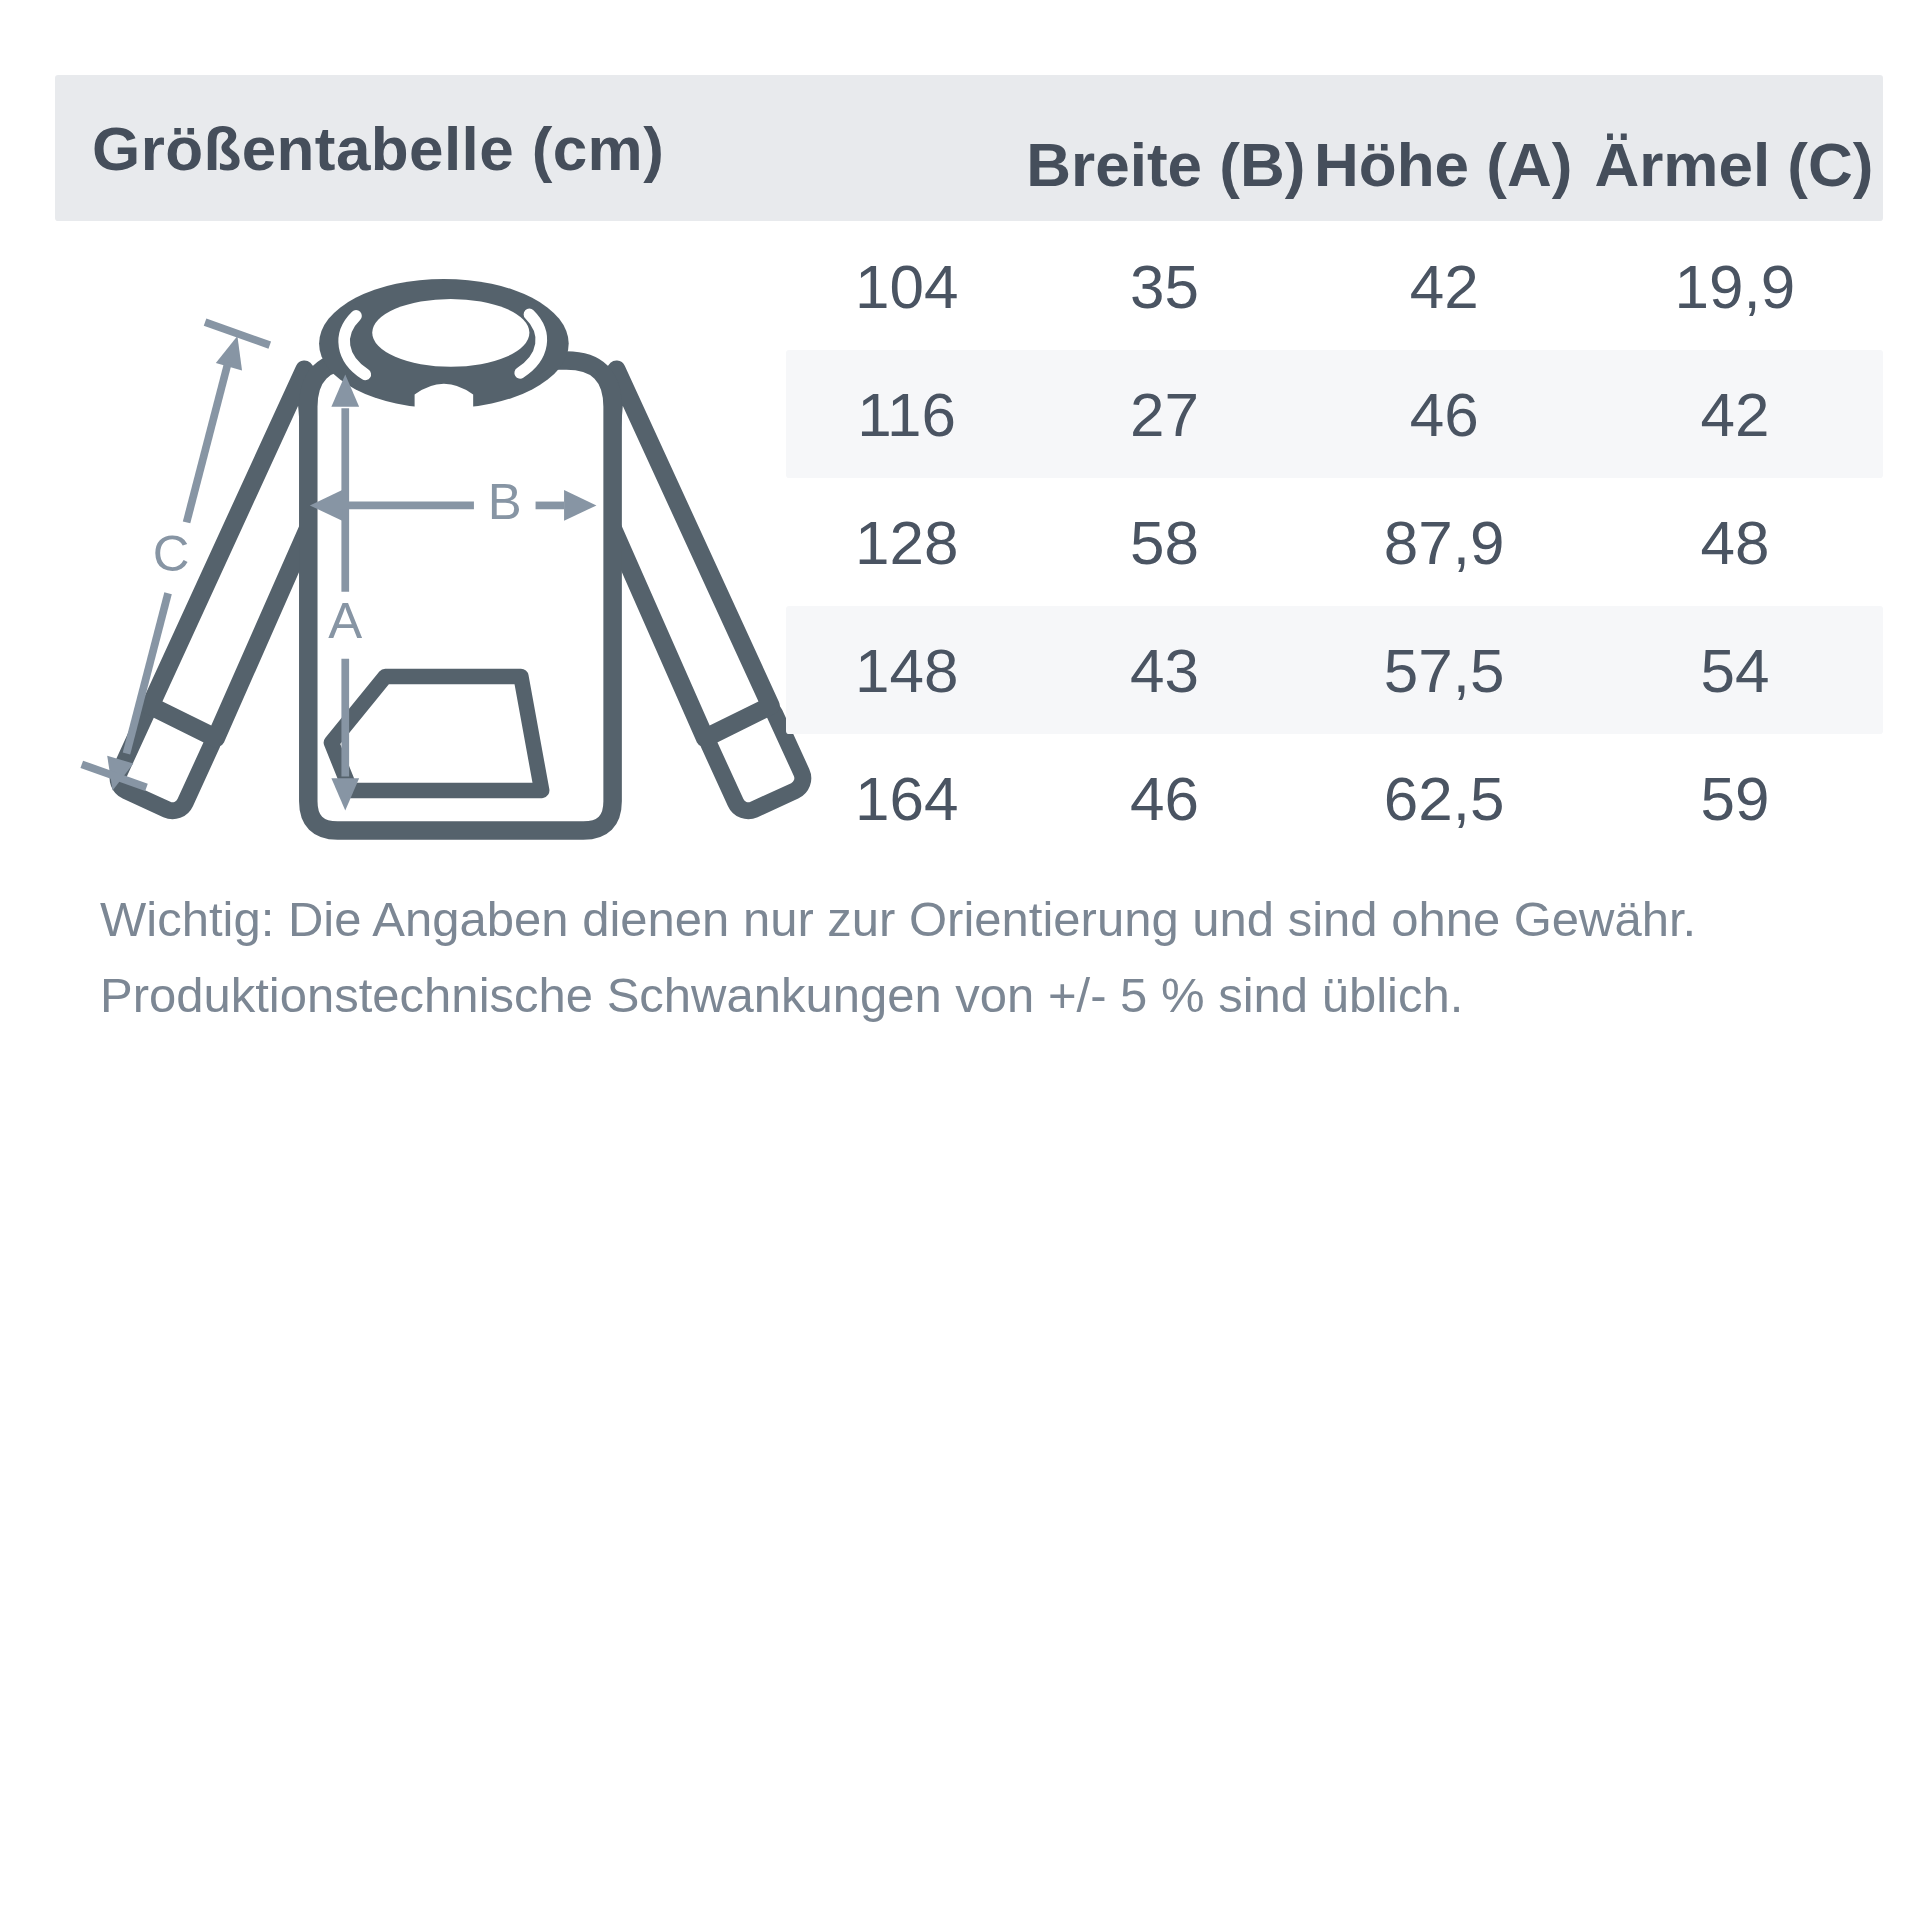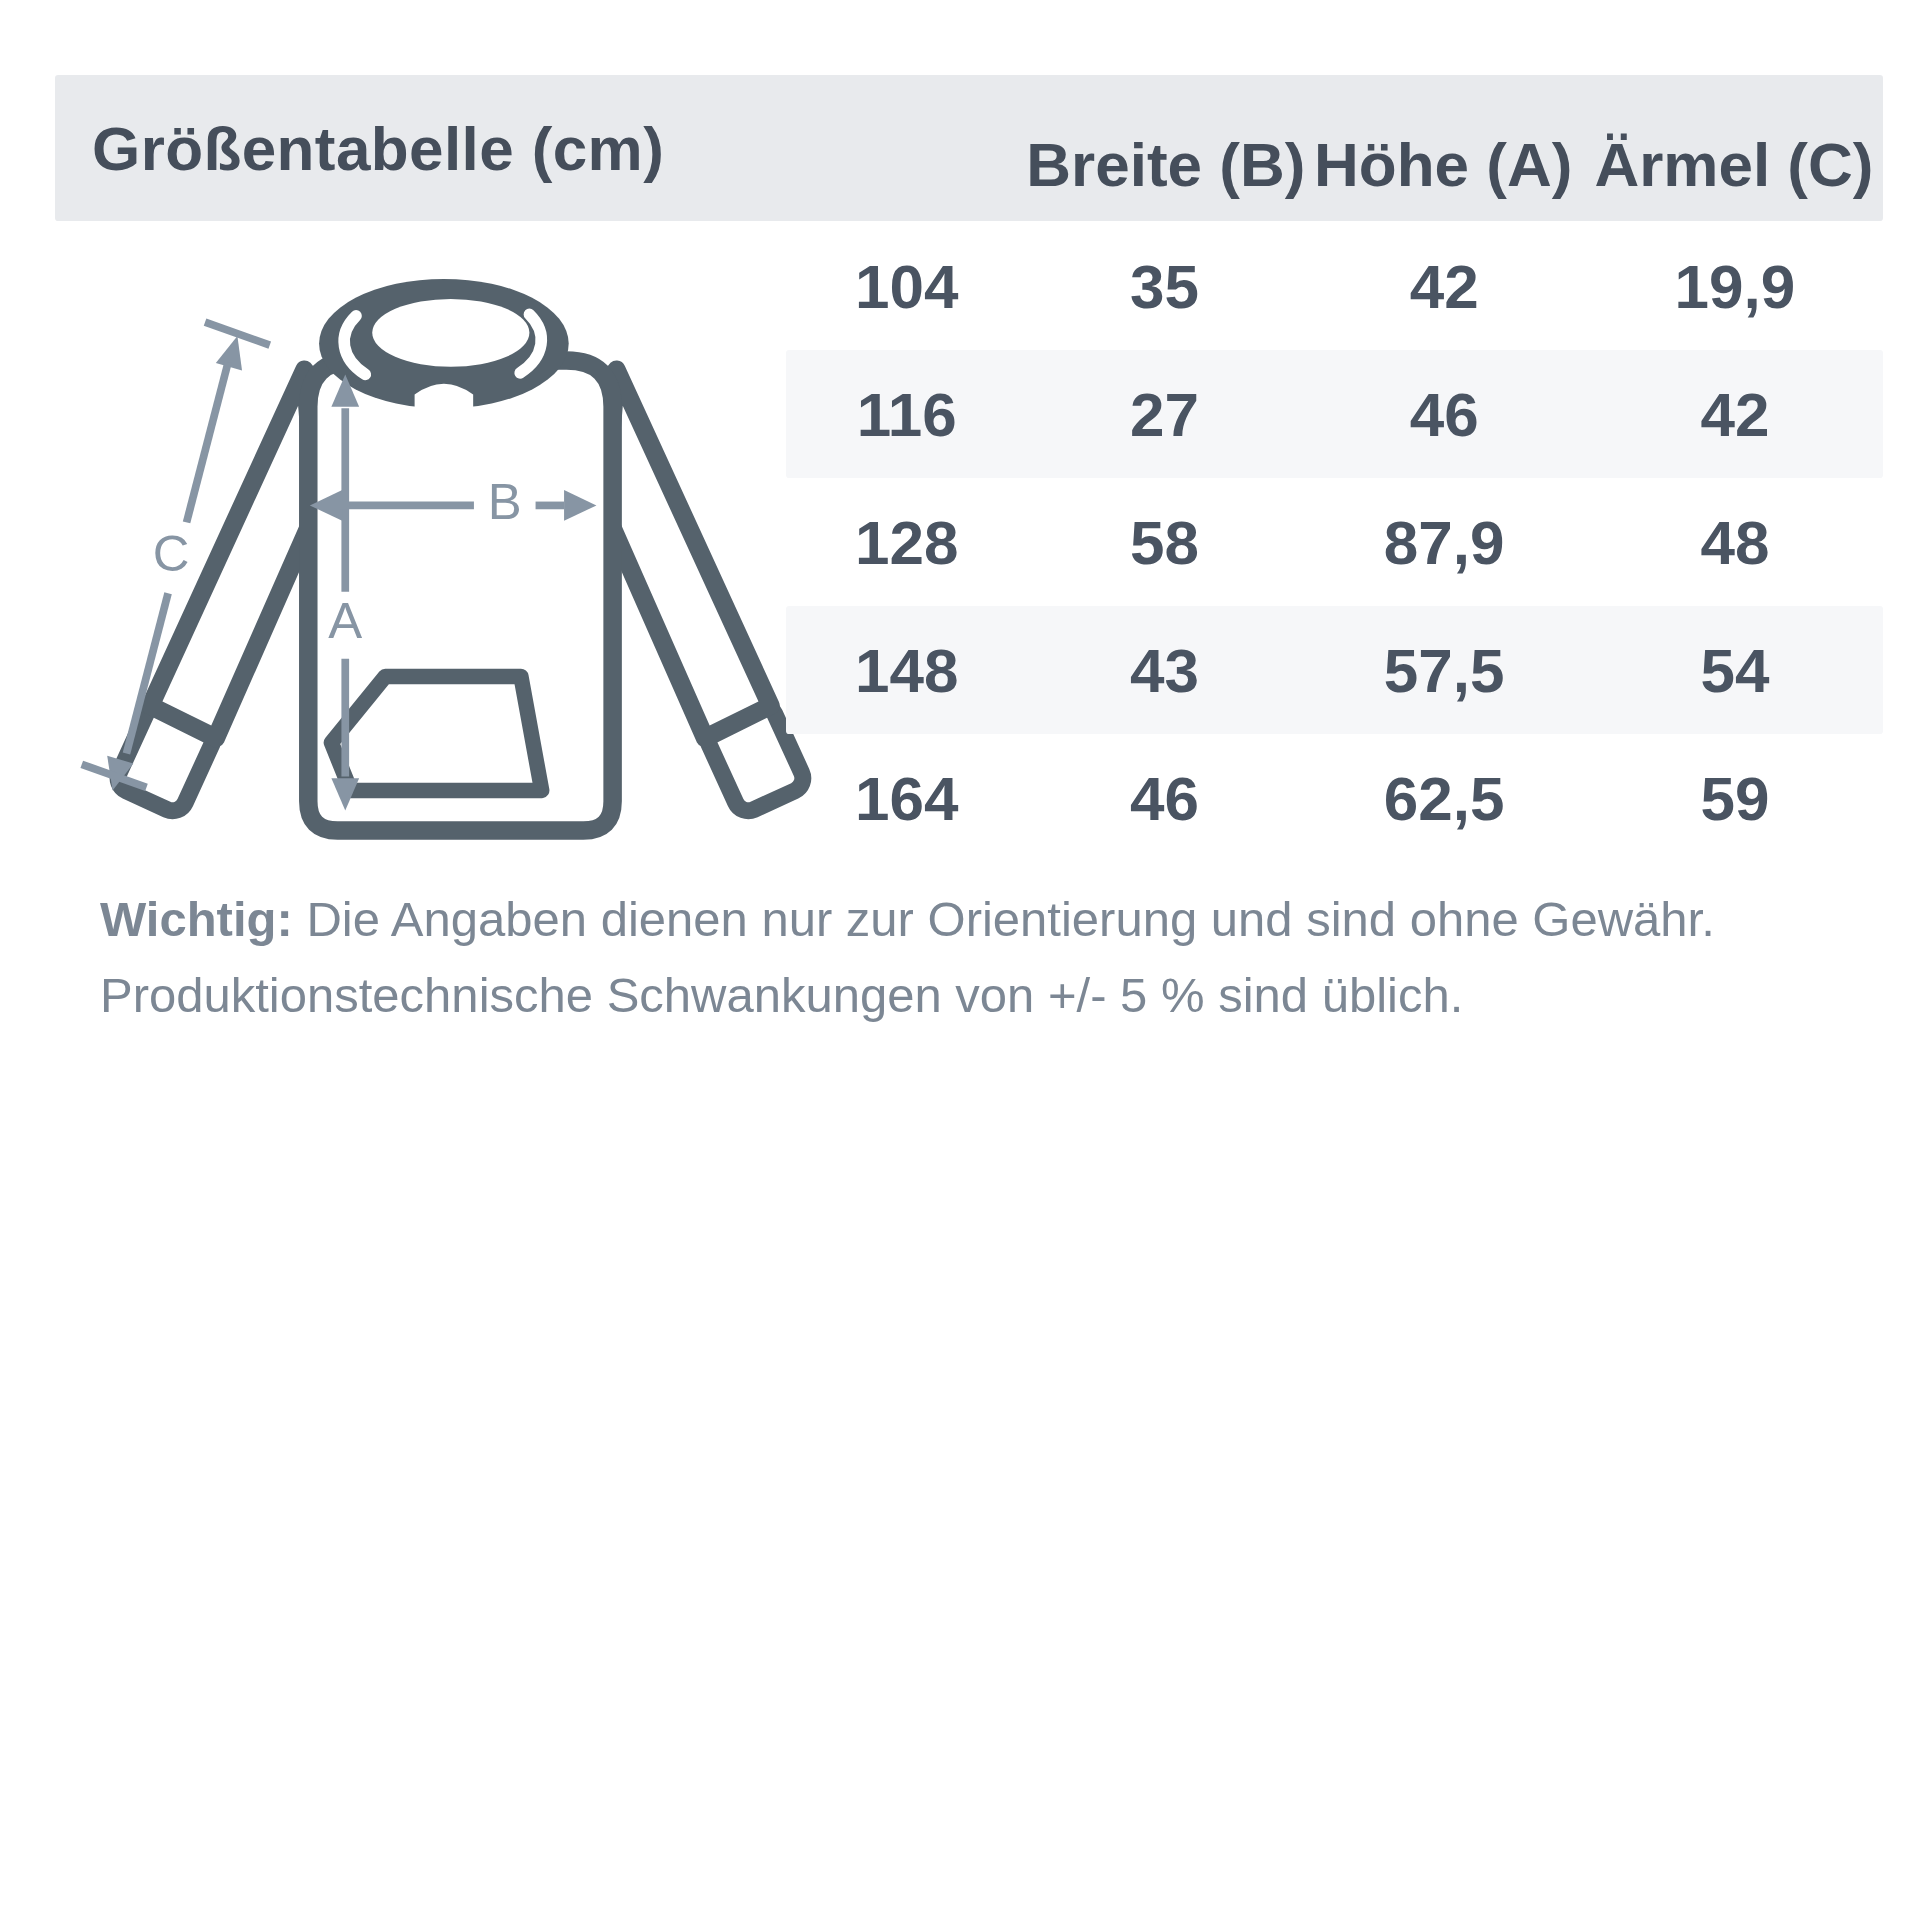--- a/index.html
+++ b/index.html
@@ -28,21 +28,21 @@
   .cols{
     position:absolute;left:730px;top:16px;width:1097px;height:146px;
     display:grid;grid-template-columns:22% 25% 26% 27%;align-items:center;
   }
   .col-h{
     text-align:center;font-size:62px;font-weight:bold;color:var(--text-dark);
     white-space:nowrap;
   }
 
   
-  .rows{position:absolute;left:786px;top:202px;width:1097px;font-weight:bold;}
+  .rows{position:absolute;left:786px;top:202px;width:1097px;}
   .row{
     width:100%;height:128px;
     display:grid;grid-template-columns:22% 25% 26% 27%;align-items:center;
   }
   .row.stripe{background:var(--stripe-bg);border-radius:3.1px;}
   .cell{
     text-align:center;font-size:62px;color:var(--text-num);
   }
 
   
@@ -55,21 +55,21 @@
   .dim-head{fill:var(--arrow);}
   .dim-label{
     fill:var(--arrow);font-size:66px;font-family:"Liberation Sans","DejaVu Sans",sans-serif;
   }
 
   
   .notice{
     position:absolute;left:100px;top:861px;width:1772px;
     font-size:49px;line-height:76px;color:var(--text-muted);
   }
-  .notice b{font-weight:bold;color:var(--text-muted);}
+  .notice b{font-weight:normal;color:var(--text-muted);}
 </style>
 </head>
 <body>
 
 <div class="canvas">
 
   <header class="band">
     <div class="title">Größentabelle (cm)</div>
     <div class="cols">
       <div class="col-h"></div>

